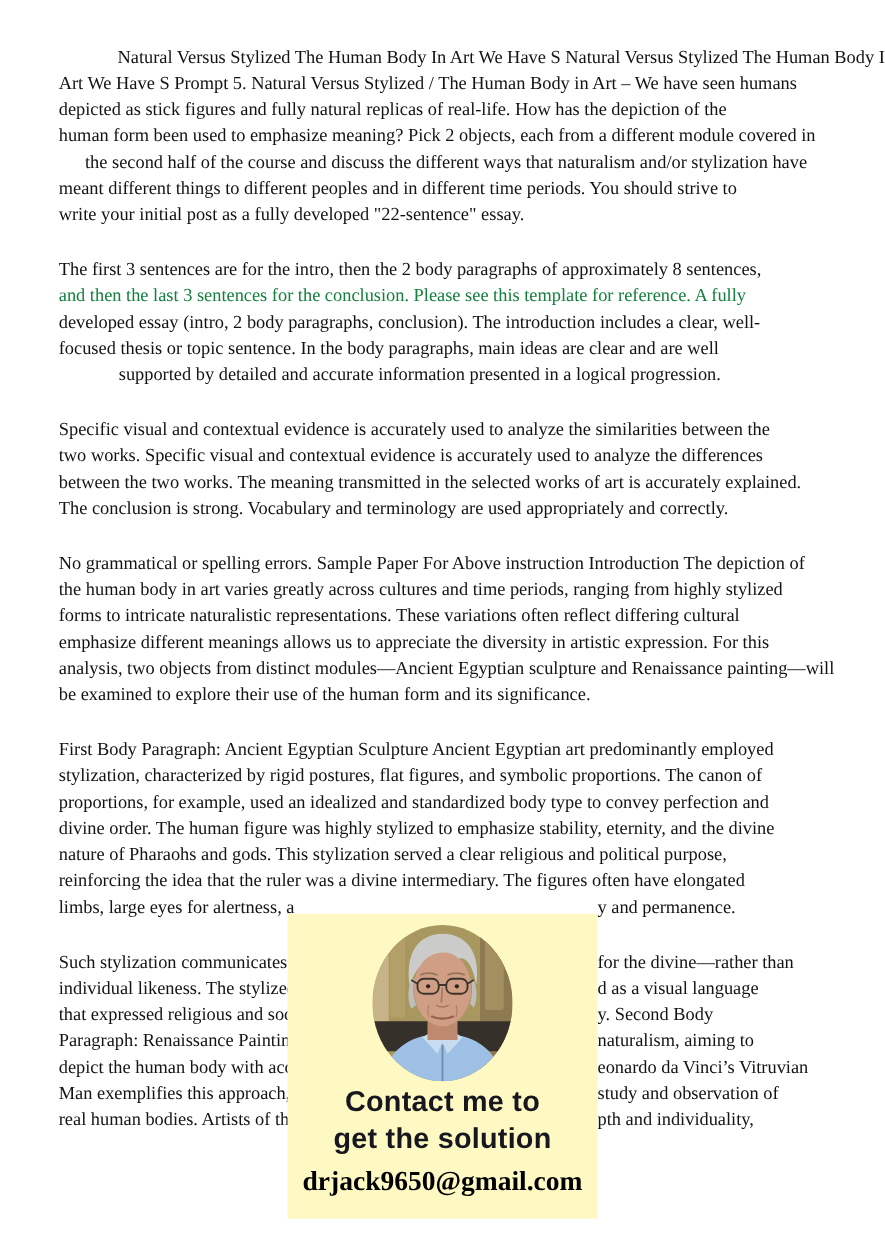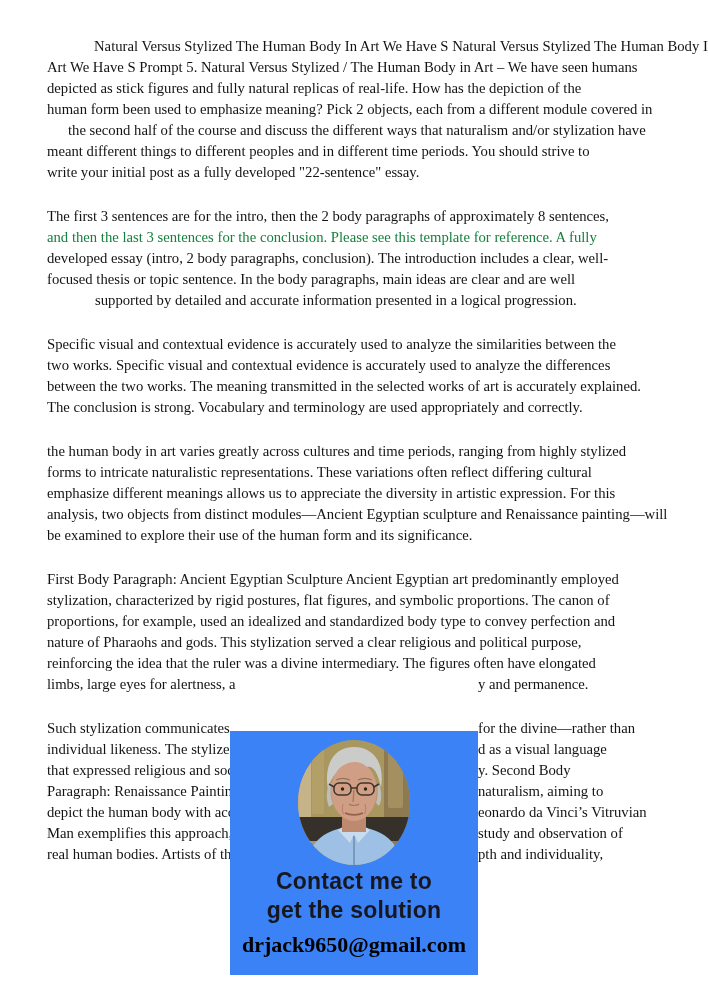--- a/index.html
+++ b/index.html
@@ -74,31 +74,33 @@
     </div>
 
     <div class="para">
       <div class="line" style="color: rgb(19, 19, 19);">Specific visual and contextual evidence is accurately used to analyze the similarities between the</div>
       <div class="line" style="color: rgb(19, 19, 19);">two works. Specific visual and contextual evidence is accurately used to analyze the differences</div>
       <div class="line" style="color: rgb(19, 19, 19);">between the two works. The meaning transmitted in the selected works of art is accurately explained.</div>
       <div class="line" style="color: rgb(19, 19, 19);">The conclusion is strong. Vocabulary and terminology are used appropriately and correctly.</div>
     </div>
 
     <div class="para">
+      <div class="line" style="color: rgb(19, 19, 19);">No grammatical or spelling errors. Sample Paper For Above instruction Introduction The depiction of</div>
       <div class="line" style="color: rgb(19, 19, 19);">the human body in art varies greatly across cultures and time periods, ranging from highly stylized</div>
       <div class="line" style="color: rgb(19, 19, 19);">forms to intricate naturalistic representations. These variations often reflect differing cultural</div>
       <div class="line" style="color: rgb(19, 19, 19);">emphasize different meanings allows us to appreciate the diversity in artistic expression. For this</div>
       <div class="line" style="color: rgb(19, 19, 19);">analysis, two objects from distinct modules—Ancient Egyptian sculpture and Renaissance painting—will</div>
       <div class="line" style="color: rgb(19, 19, 19);">be examined to explore their use of the human form and its significance.</div>
     </div>
 
     <div class="para">
       <div class="line" style="color: rgb(19, 19, 19);">First Body Paragraph: Ancient Egyptian Sculpture Ancient Egyptian art predominantly employed</div>
       <div class="line" style="color: rgb(19, 19, 19);">stylization, characterized by rigid postures, flat figures, and symbolic proportions. The canon of</div>
       <div class="line" style="color: rgb(19, 19, 19);">proportions, for example, used an idealized and standardized body type to convey perfection and</div>
+      <div class="line" style="color: rgb(19, 19, 19);">divine order. The human figure was highly stylized to emphasize stability, eternity, and the divine</div>
       <div class="line" style="color: rgb(19, 19, 19);">nature of Pharaohs and gods. This stylization served a clear religious and political purpose,</div>
       <div class="line" style="color: rgb(19, 19, 19);">reinforcing the idea that the ruler was a divine intermediary. The figures often have elongated</div>
       <div class="line" style="color: rgb(19, 19, 19);">
         <span>limbs, large eyes for alertness, a</span>
         <span class="rfrag">y and permanence.</span>
       </div>
     </div>
 
     <div class="para gap-lg" style="margin-top:6px;">
       <div class="line" style="color: rgb(19, 19, 19);">
@@ -126,21 +128,21 @@
         <span class="rfrag">study and observation of</span>
       </div>
       <div class="line" style="color: rgb(19, 19, 19);">
         <span>real human bodies. Artists of thi</span>
         <span class="rfrag">pth and individuality,</span>
       </div>
     </div>
 
   </div>
 
-  <div class="overlay" style="background: #3b82f6;">
+  <div class="overlay" style="background: #fef9c3;">
     <div class="photo-wrap">
       <svg width="112" height="125" viewBox="0 0 112 125" aria-hidden="true">
         <defs>
           <clipPath id="pc">
               <ellipse cx="56" cy="62.5" rx="56" ry="62.5"></ellipse>
             </clipPath>
         </defs>
         <g clip-path="url(#pc)">
           <rect width="112" height="125" fill="#a8975e"></rect>
           <rect x="0" y="0" width="13" height="125" fill="#c6b488"></rect>

